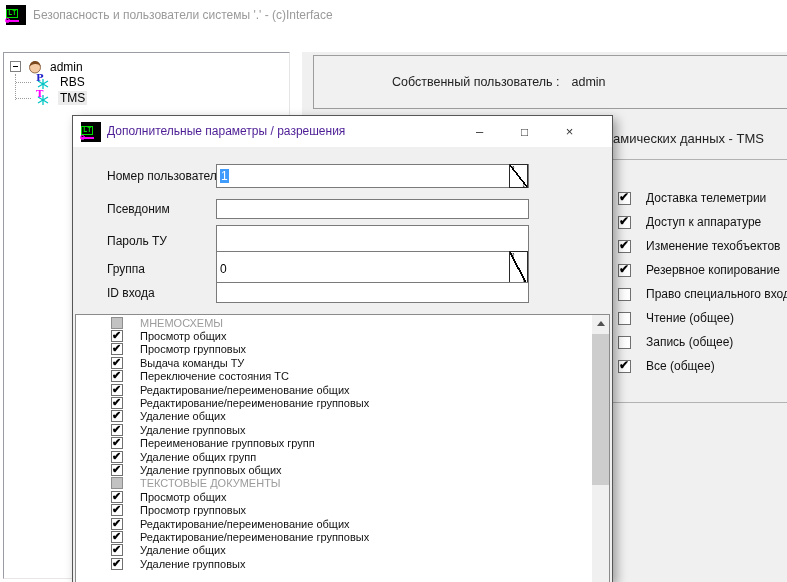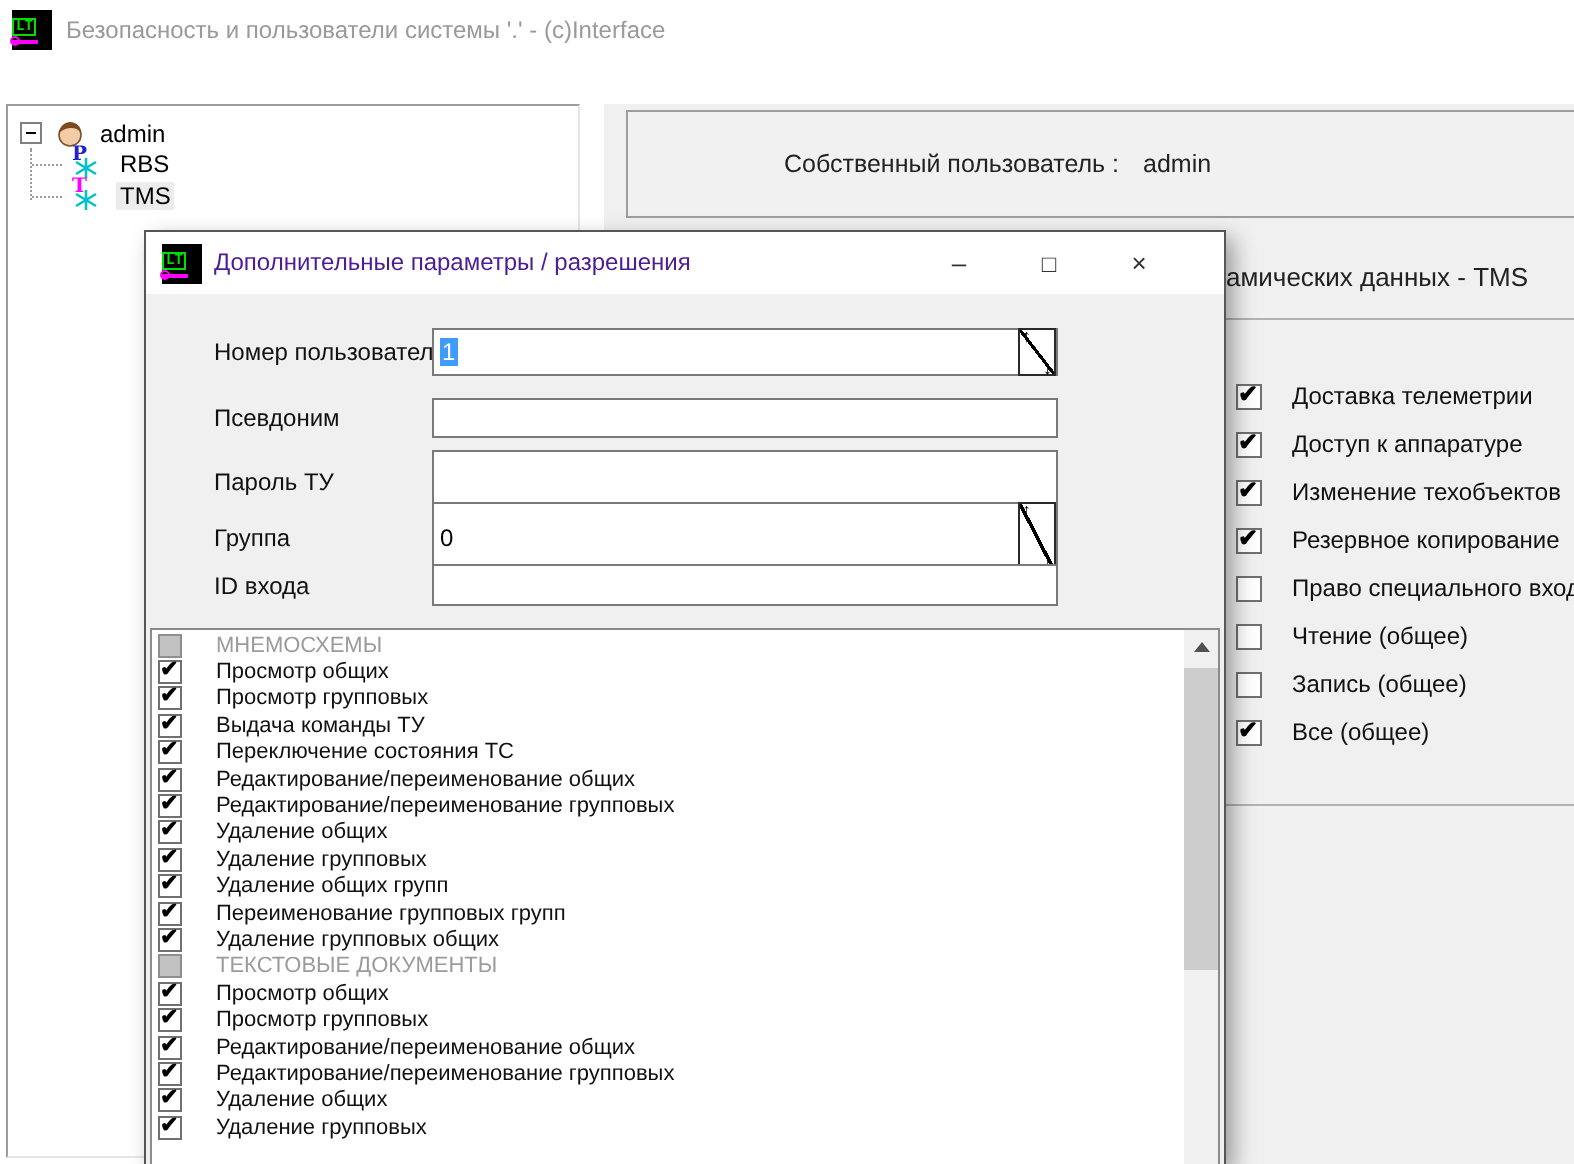--- a/index.html
+++ b/index.html
@@ -74,21 +74,21 @@
   .field-row.selected .field-value{background:#3f9bfc;color:#fff;padding:0 1px;}
   .spin{display:none;position:absolute;right:0;top:-1px;bottom:-1px;width:19px;background:#fff;border:1px solid #2a2a2a;box-sizing:border-box;
         background-image:linear-gradient(to top right,#fff 47%,#000 47%,#000 53%,#fff 53%);}
   .field-row.spinner .spin{display:block;}
   .spin .sup{position:absolute;left:1px;top:-2px;font-size:9px;font-weight:bold;}
   .spin .sdn{position:absolute;right:1px;bottom:-2px;font-size:9px;font-weight:bold;}
 
   
   .perm-list{position:absolute;left:2px;top:198px;width:535px;height:269px;background:#fff;border:1px solid #8b8b8b;box-sizing:border-box;overflow:hidden;}
   .perm-rows{position:absolute;left:0;top:1px;width:516px;}
-  .perm-row{height:13.4px;display:flex;align-items:center;}
+  .perm-row{height:13.4px;display:flex;align-items:center;margin-left:32px;}
   .perm-row .cb{width:12px;height:12px;margin-left:3px;}
   .perm-row.checked .cb::after{font-size:11px;top:-2px;}
   .perm-label{margin-left:17px;font-size:11px;white-space:nowrap;color:#111;}
   .perm-row.header .perm-label{color:#9b9b9b;}
 
   
   .v-scrollbar{position:absolute;right:0;top:0;bottom:0;width:17px;background:#f0f0f0;}
   .sb-up{position:absolute;left:0;top:0;width:17px;height:17px;display:flex;align-items:center;justify-content:center;}
   .sb-up-arrow{width:0;height:0;border-left:4px solid transparent;border-right:4px solid transparent;border-bottom:5px solid #515151;}
   .sb-thumb{position:absolute;left:0;top:19px;width:17px;height:151px;background:#cdcdcd;}
@@ -292,25 +292,25 @@
         <div class="perm-row checked">
           <span class="cb"></span>
           <span class="perm-label">Удаление общих</span>
         </div>
         <div class="perm-row checked">
           <span class="cb"></span>
           <span class="perm-label">Удаление групповых</span>
         </div>
         <div class="perm-row checked">
           <span class="cb"></span>
+          <span class="perm-label">Переименование групповых групп</span>
+        </div>
+        <div class="perm-row checked">
+          <span class="cb"></span>
           <span class="perm-label">Удаление общих групп</span>
-        </div>
-        <div class="perm-row checked">
-          <span class="cb"></span>
-          <span class="perm-label">Переименование групповых групп</span>
         </div>
         <div class="perm-row checked">
           <span class="cb"></span>
           <span class="perm-label">Удаление групповых общих</span>
         </div>
         <div class="perm-row header">
           <span class="cb"></span>
           <span class="perm-label">ТЕКСТОВЫЕ ДОКУМЕНТЫ</span>
         </div>
         <div class="perm-row checked">

